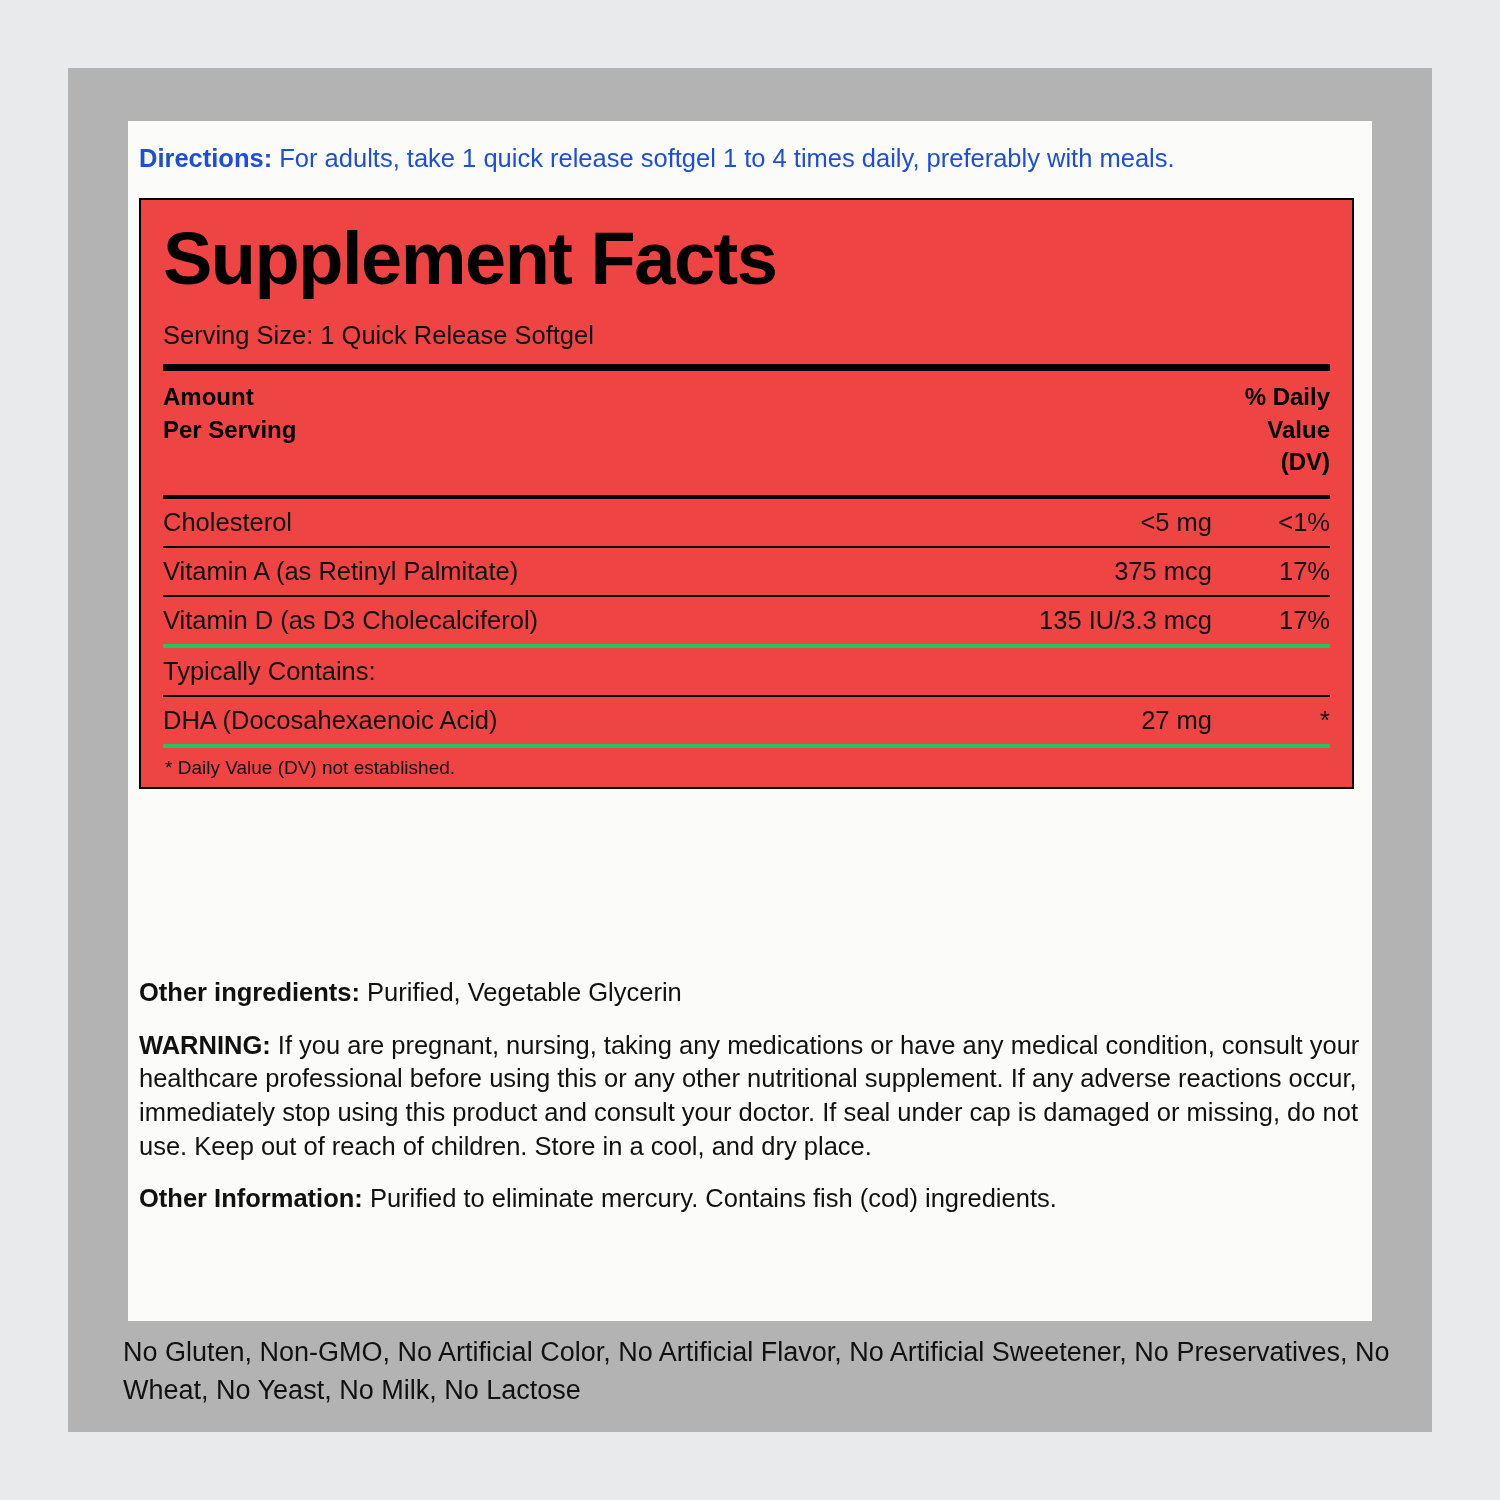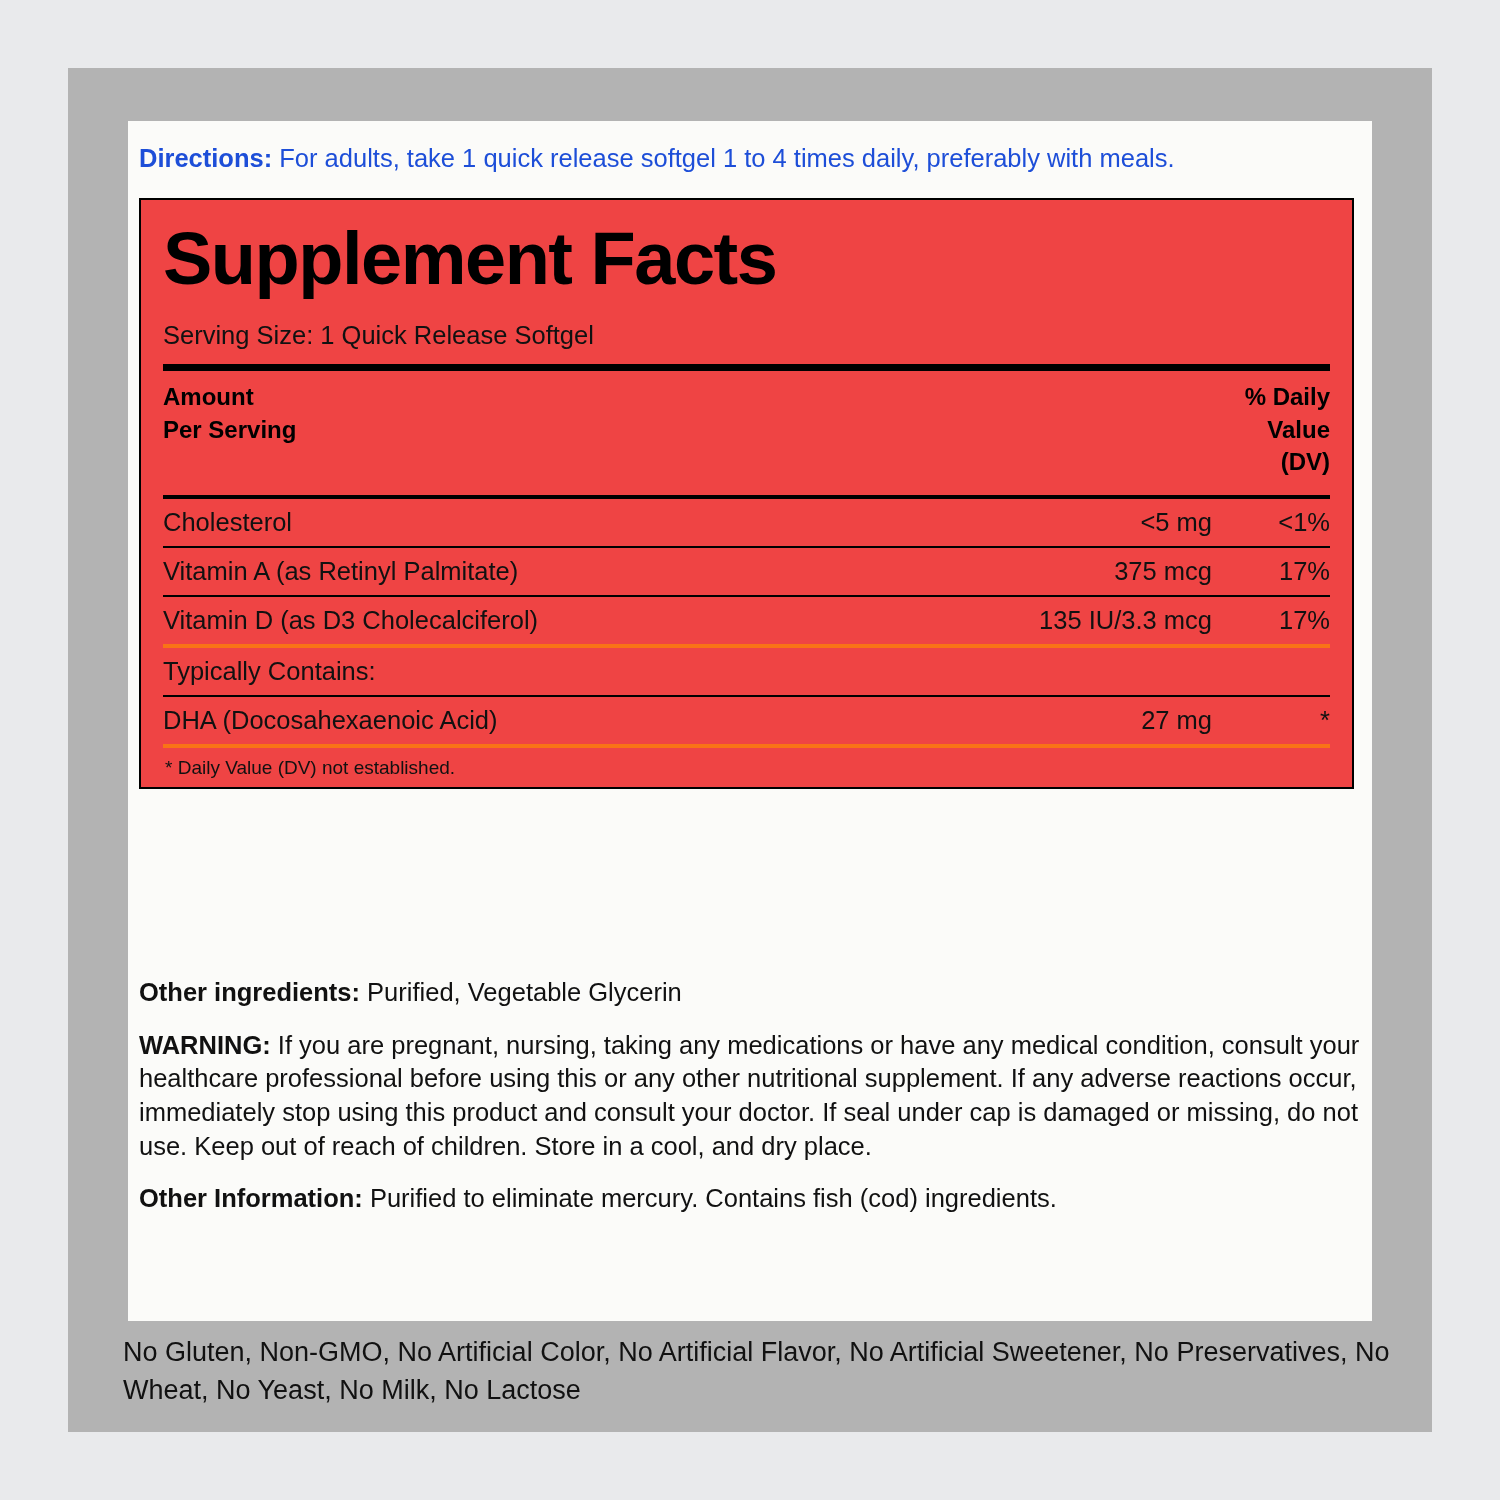--- a/index.html
+++ b/index.html
@@ -107,21 +107,21 @@
   table.sf-table td {
     padding: 9px 0 9px 0;
     border-bottom: 2px solid #000;
     vertical-align: baseline;
     color: #111;
   }
   td.nutrient { text-align: left; }
   td.amount { text-align: right; width: 250px; padding-right: 6px;}
   td.dv { text-align: right; width: 118px; }
   td.indent { padding-left: 42px; }
-  tr.thickline td { border-bottom: 4px solid #f97316; }
+  tr.thickline td { border-bottom: 4px solid #22c55e; }
 
   .footnote {
     font-size: 19px;
     padding: 9px 0 0 2px;
     color: #111;
   }
 
   
   .below {
     position: absolute;

